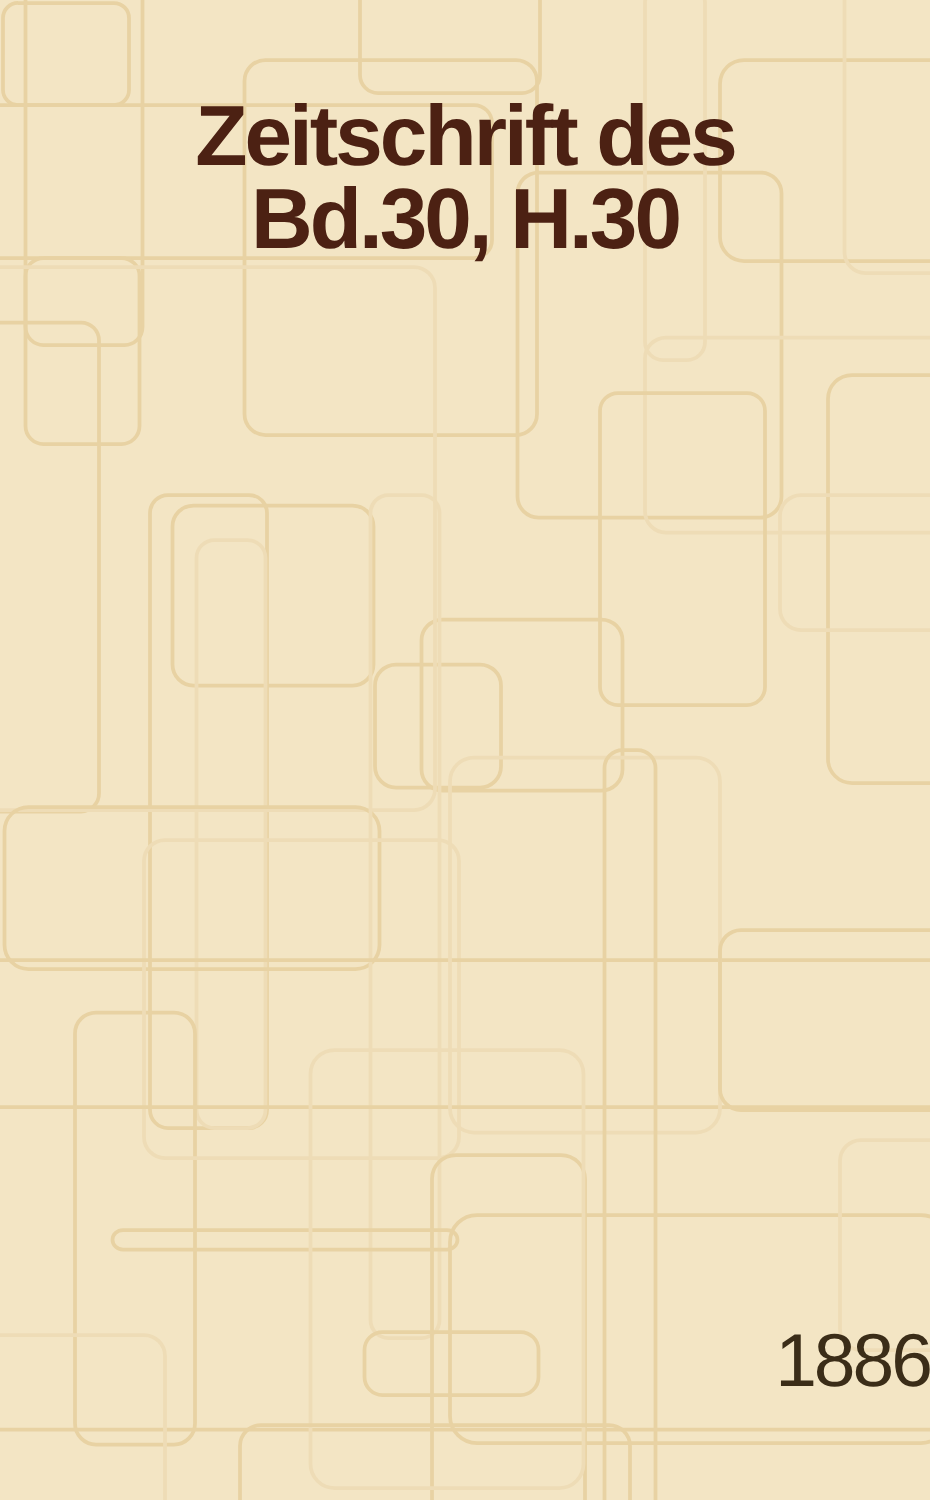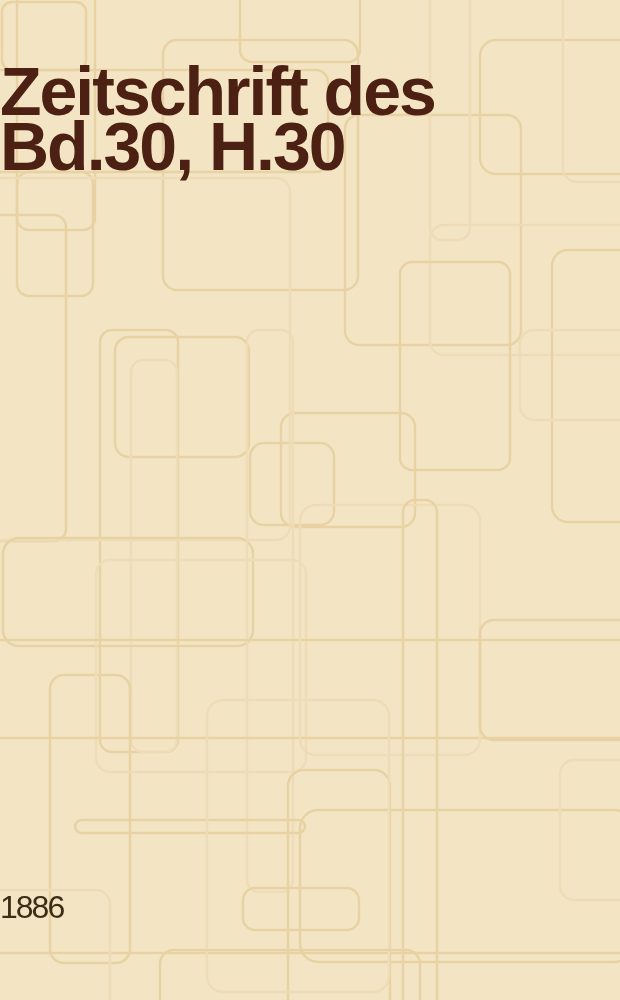--- a/index.html
+++ b/index.html
@@ -26,38 +26,39 @@
     top: 0;
     width: 620px;
     height: 1000px;
     display: block;
   }
   .title-block {
     position: absolute;
     left: 0;
     right: 0;
     top: 64px;
+    text-align: center;
     color: var(--title-color, #4c2113);
     font-weight: bold;
-    font-size: 68px;
+    font-size: 57px;
     line-height: 55px;
     letter-spacing: -2px;
   }
   .title-line {
     white-space: nowrap;
   }
   .year-block {
     position: absolute;
     left: 0;
     right: 0;
     top: 882px;
-    text-align: left;
+    text-align: right;
     color: var(--year-color, #3b2d18);
     font-weight: normal;
-    font-size: 32px;
+    font-size: 50px;
     line-height: 50px;
     letter-spacing: -2px;
   }
 </style>
 </head>
 <body style="--bg: #f3e5c4; --title-color: #4c2113; --year-color: #3b2d18;">
 
 <div class="cover">
 
   <svg class="pattern-svg" viewBox="0 0 620 1000" xmlns="http://www.w3.org/2000/svg" aria-hidden="true">

